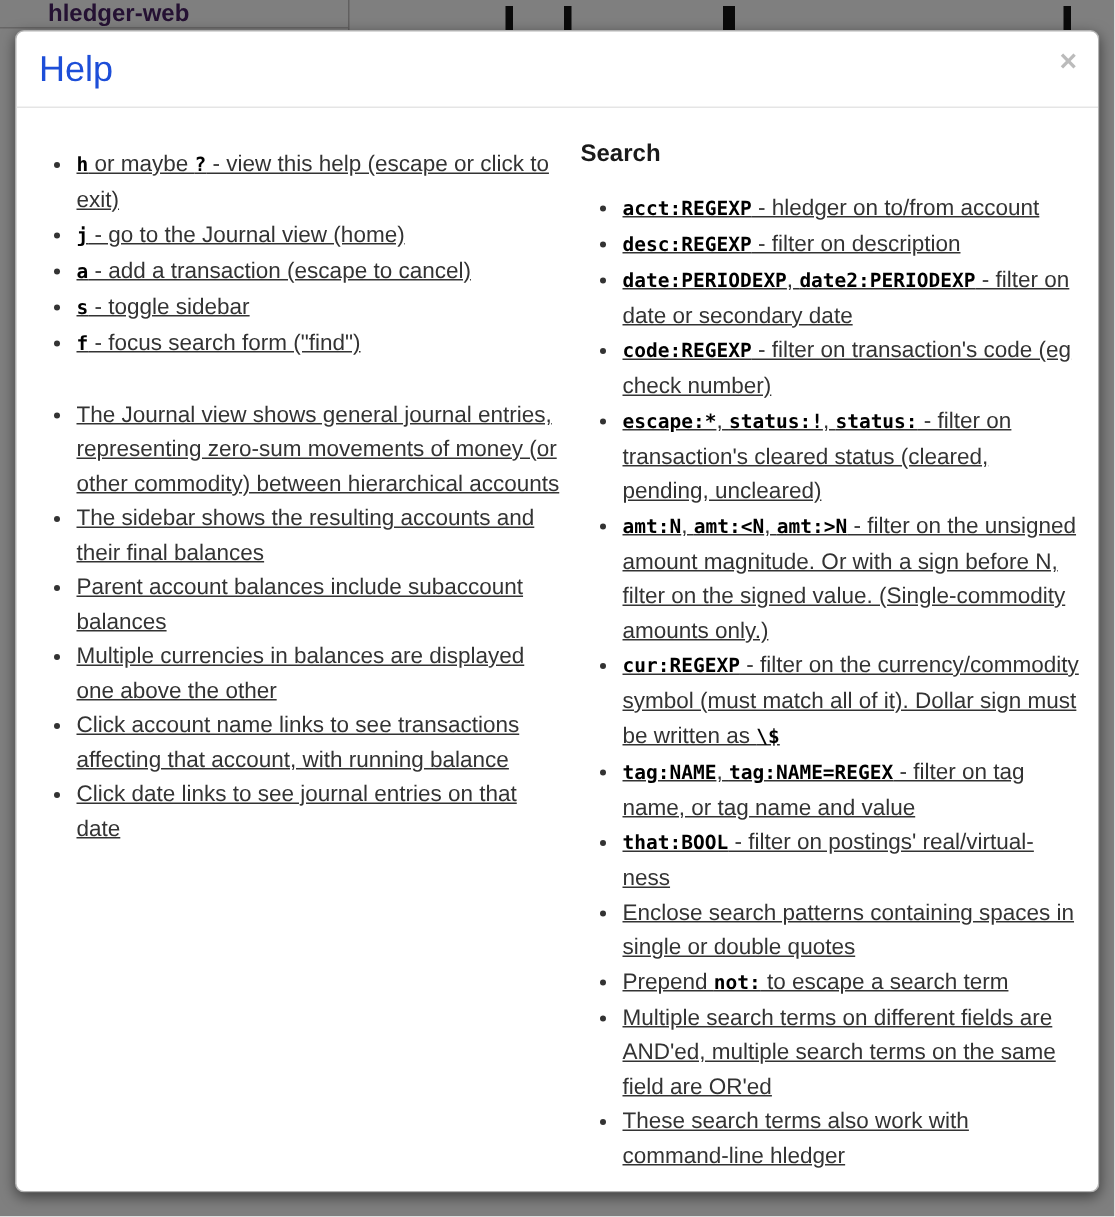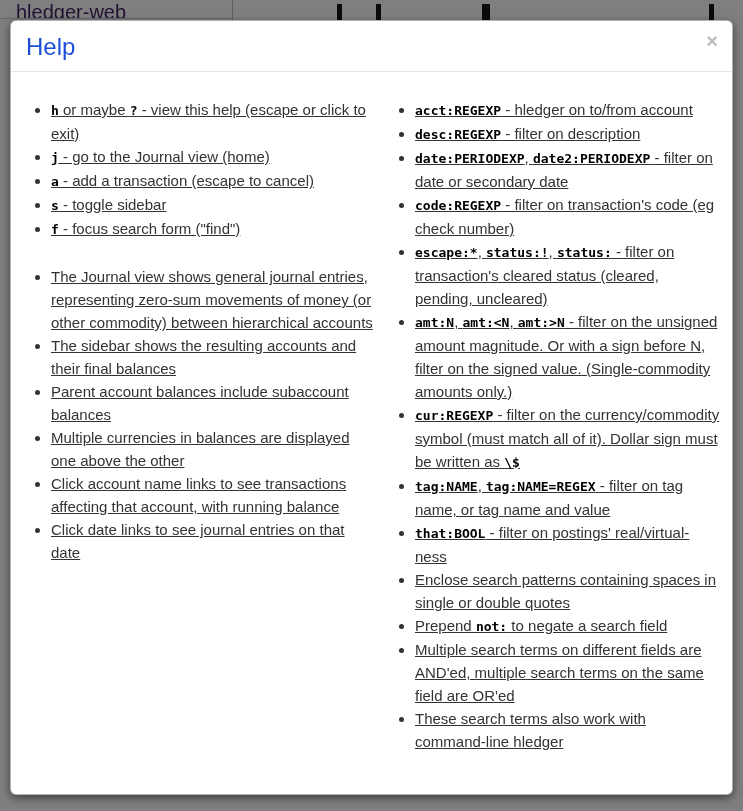--- a/index.html
+++ b/index.html
@@ -18,22 +18,22 @@
     color:var(--c-text);
   }
   
   .page{position:absolute;inset:0;background:#fff;}
   .navbar-strip{position:relative;width:100%;height:20px;overflow:hidden;}
   .side-pane{
     position:absolute;left:0;top:0;width:232px;height:19px;
     border-bottom:1px solid #cfcccc;overflow:hidden;
   }
   .brand{
-    display:inline-block;margin-left:16px;margin-top:1px;
-    font-size:20px;font-weight:normal;color:var(--c-brand);
+    display:inline-block;margin-left:32px;margin-top:1px;
+    font-size:16px;font-weight:bold;color:var(--c-brand);
     text-decoration:none;white-space:nowrap;
   }
   .vdivider{position:absolute;left:232px;top:0;width:1px;height:20px;background:#c3c0c0;}
   .frag{position:absolute;top:4px;height:16px;background:#141414;}
   .frag.f1{left:337px;width:5px;}
   .frag.f2{left:376px;width:5px;}
   .frag.f3{left:482px;width:8px;}
   .frag.f4{left:709px;width:5px;}
   
   .backdrop{position:absolute;inset:0;background:rgba(0,0,0,0.5);z-index:10;}
@@ -113,31 +113,32 @@
             <li><span>The sidebar shows the resulting accounts and their final balances</span></li>
             <li><span>Parent account balances include subaccount balances</span></li>
             <li><span>Multiple currencies in balances are displayed one above the other</span></li>
             <li><span>Click account name links to see transactions affecting that account, with running balance</span></li>
             <li><span>Click date links to see journal entries on that date</span></li>
           </ul>
       </section>
     </div>
     <div class="col-right">
       <section>
+        <h3>Search</h3>
         <ul>
             <li><code>acct:REGEXP</code><span> - hledger on to/from account</span></li>
             <li><code>desc:REGEXP</code><span> - filter on description</span></li>
             <li><code>date:PERIODEXP</code><span>, </span><code>date2:PERIODEXP</code><span> - filter on date or secondary date</span></li>
             <li><code>code:REGEXP</code><span> - filter on transaction's code (eg check number)</span></li>
             <li><code>escape:*</code><span>, </span><code>status:!</code><span>, </span><code>status:</code><span> - filter on transaction's cleared status (cleared, pending, uncleared)</span></li>
             <li><code>amt:N</code><span>, </span><code>amt:&lt;N</code><span>, </span><code>amt:&gt;N</code><span> - filter on the unsigned amount magnitude. Or with a sign before N, filter on the signed value. (Single-commodity amounts only.)</span></li>
             <li><code>cur:REGEXP</code><span> - filter on the currency/commodity symbol (must match all of it). Dollar sign must be written as </span><code>\$</code></li>
             <li><code>tag:NAME</code><span>, </span><code>tag:NAME=REGEX</code><span> - filter on tag name, or tag name and value</span></li>
             <li><code>that:BOOL</code><span> - filter on postings' real/virtual-ness</span></li>
             <li><span>Enclose search patterns containing spaces in single or double quotes</span></li>
-            <li><span>Prepend </span><code>not:</code><span> to negate a search field</span></li>
+            <li><span>Prepend </span><code>not:</code><span> to escape a search term</span></li>
             <li><span>Multiple search terms on different fields are AND'ed, multiple search terms on the same field are OR'ed</span></li>
             <li><span>These search terms also work with command-line hledger</span></li>
           </ul>
       </section>
     </div>
   </div>
 </div>
 
 </body></html>

